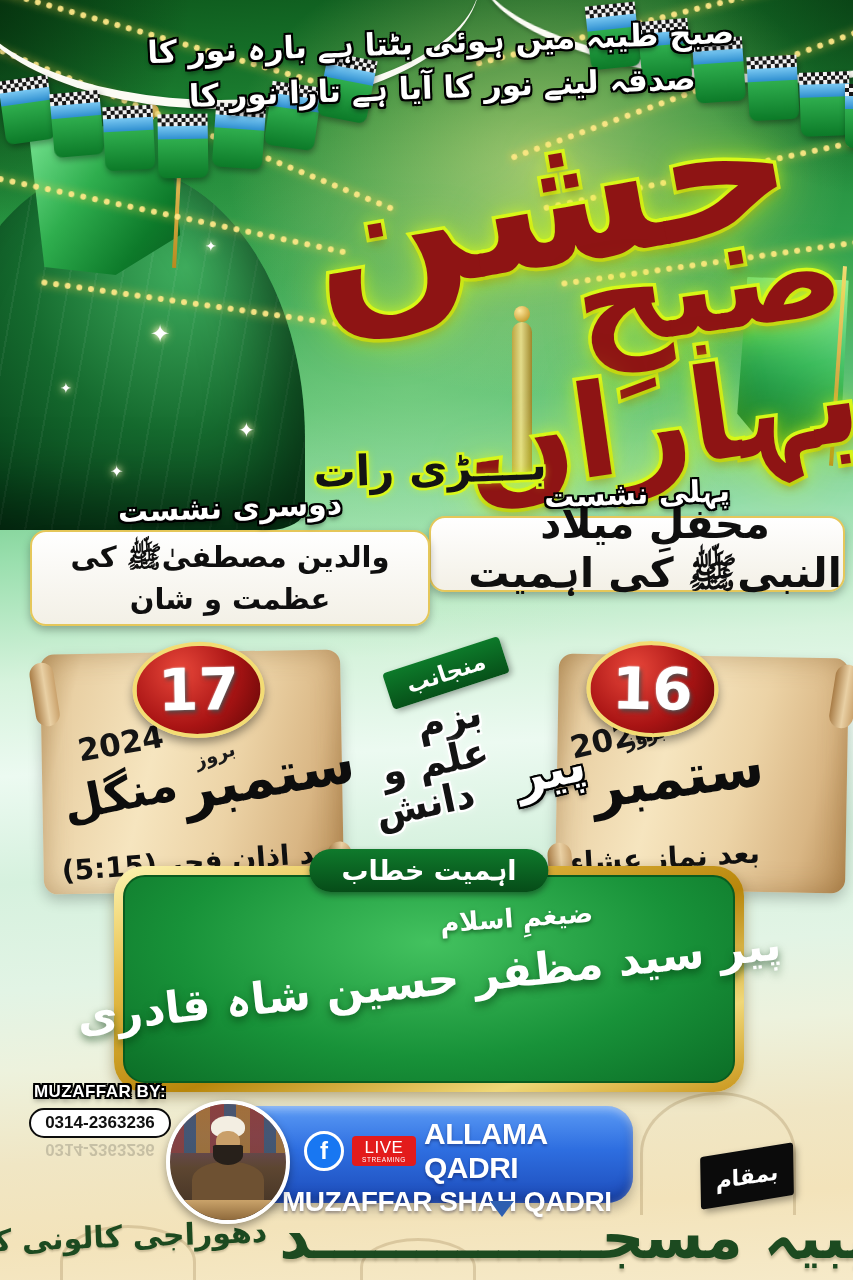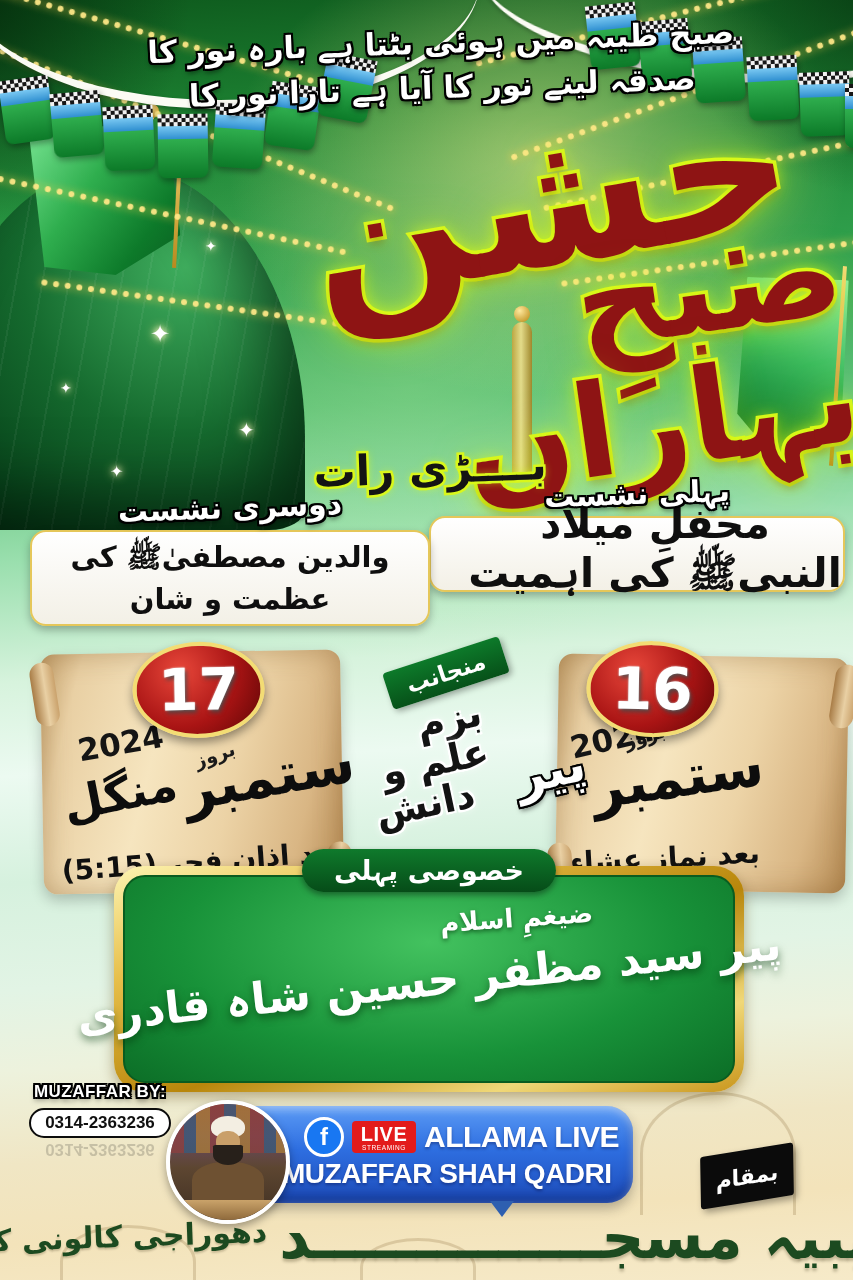--- a/index.html
+++ b/index.html
@@ -144,21 +144,21 @@
     border-top:16px solid #2e5fb0;}
   .live-row1{display:flex;align-items:center;gap:8px;padding:11px 0 0 86px;}
   .live-row2{padding:1px 0 0 64px;font-size:28px;font-weight:bold;letter-spacing:-.5px;
     text-shadow:0 2px 3px rgba(0,0,50,.35);}
   .allama{font-size:30px;font-weight:bold;letter-spacing:-.5px;text-shadow:0 2px 3px rgba(0,0,50,.35);}
   .fb-circle{width:34px;height:34px;border-radius:50%;background:#1877f2;border:3px solid #fff;
     display:flex;align-items:center;justify-content:center;font-size:24px;font-weight:bold;
     color:#fff;flex:0 0 auto;}
   .live-badge{background:#e31b1b;border-radius:4px;width:60px;text-align:center;line-height:1;
     padding:3px 2px 2px;flex:0 0 auto;}
-  .live-word{font-size:20px;font-weight:bold;letter-spacing:.5px;}
+  .live-word{font-size:17px;font-weight:normal;letter-spacing:.5px;}
   .streaming-word{font-size:6.5px;letter-spacing:.6px;margin-top:1px;}
   
   .speaker-photo{position:absolute;left:166px;top:1100px;width:116px;height:116px;z-index:6;
     border-radius:50%;border:4px solid #fff;overflow:hidden;box-shadow:0 4px 9px rgba(0,0,0,.35);
     background:linear-gradient(180deg,#8a4040 0%,#6b4a63 28%,#5d4631 55%,#3f2f22 100%);}
   .ph-band{position:absolute;top:0;left:0;right:0;height:42%;
     background:repeating-linear-gradient(90deg,#8a4040 0 14px,#3a5a7a 14px 26px,#a77a3a 26px 40px);opacity:.8;}
   .ph-turban{position:absolute;top:12px;left:41px;width:34px;height:22px;background:#f3eee2;
     border-radius:50% 50% 42% 42%;}
   .ph-face{position:absolute;top:27px;left:46px;width:24px;height:22px;background:#c99f69;border-radius:45%;}
@@ -329,40 +329,40 @@
 
   <div class="organizer">
     <div class="ribbon rtl">منجانب</div>
     <div class="org-name rtl" style="transform:rotate(-12deg);margin:6px 0 0 34px;">بزم</div>
     <div class="org-name rtl" style="transform:rotate(-12deg);margin-left:6px;">علم و</div>
     <div class="org-name rtl" style="transform:rotate(-12deg);margin-left:-14px;">دانش</div>
   </div>
 
   <div class="panel-gold">
     <div class="panel-green">
-      <div class="panel-pill rtl">خصوصی پہلی</div>
+      <div class="panel-pill rtl">اہمیت خطاب</div>
       <div class="honorific rtl">ضیغمِ اسلام</div>
       <div class="big-name rtl">پیر سید مظفر حسین شاہ قادری</div>
     </div>
   </div>
 
   <div class="designer">
     <div class="head wb">MUZAFFAR BY:</div>
     <div class="phone-pill">0314-2363236</div>
     <div class="phone-reflect">0314-2363236</div>
   </div>
 
   <div class="live-bar">
     <div class="live-row1">
       <div class="fb-circle">f</div>
       <div class="live-badge">
         <div class="live-word">LIVE</div>
         <div class="streaming-word">STREAMING</div>
       </div>
-      <div class="allama">ALLAMA LIVE</div>
+      <div class="allama">ALLAMA QADRI</div>
     </div>
     <div class="live-row2">MUZAFFAR SHAH QADRI</div>
   </div>
 
   <div class="speaker-photo">
     <div class="ph-band"></div>
     <div class="ph-robe"></div>
     <div class="ph-turban"></div>
     <div class="ph-face"></div>
     <div class="ph-beard"></div>

